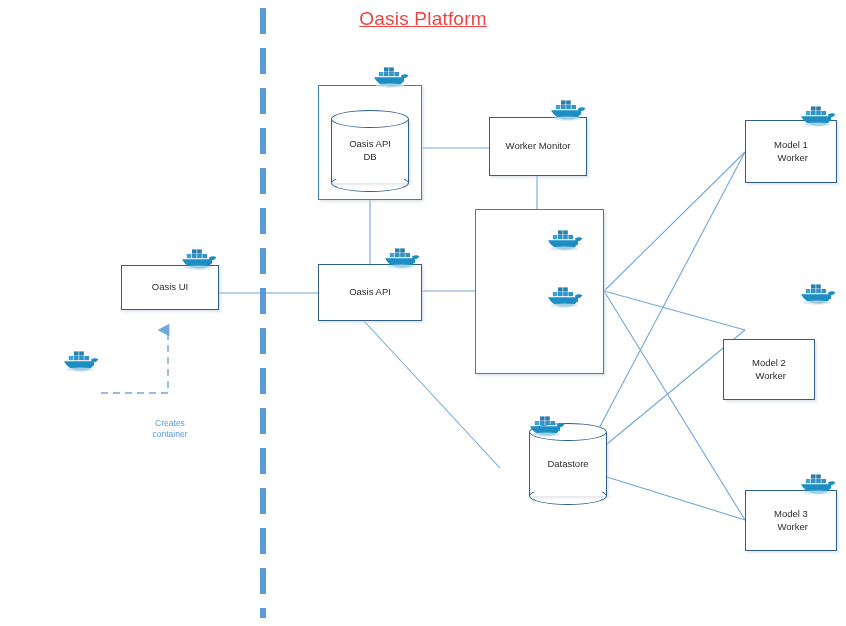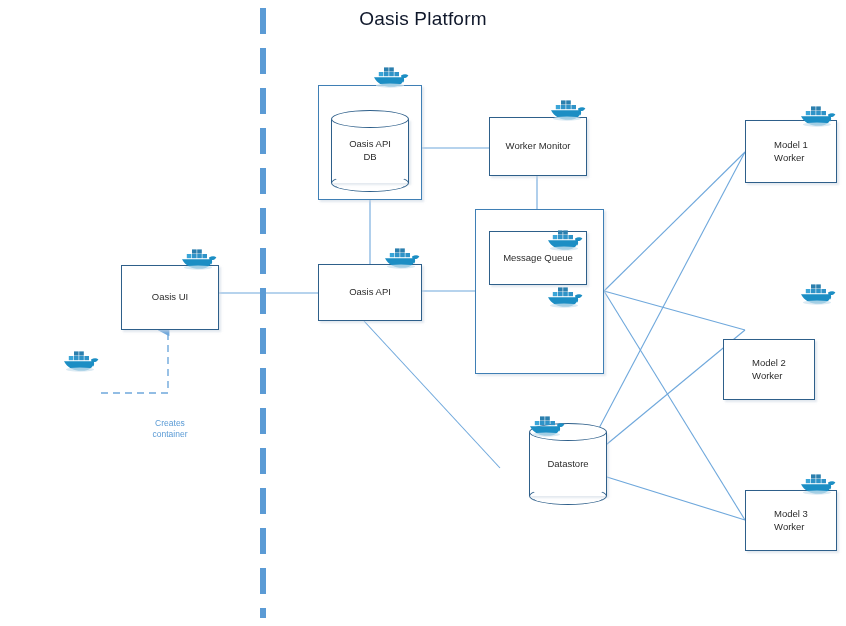--- a/index.html
+++ b/index.html
@@ -11,32 +11,33 @@
     overflow:hidden;
   }
   #canvas{position:absolute;left:0;top:0;width:846px;height:626px;}
   svg.edges{position:absolute;left:0;top:0;width:846px;height:626px;pointer-events:none;}
 
   .title{
     position:absolute;
     left:0;top:8px;width:846px;
     text-align:center;
     font-size:19px;
-    color:#0f172a;
+    color:#ef4444;
     letter-spacing:.2px;
+    text-decoration:underline;
   }
 
   .node{
     position:absolute;
     box-sizing:border-box;
     border:1.3px solid #2e5f8a;
     background:#ffffff;
     box-shadow:2px 2px 2px rgba(200,212,224,.55);
     display:flex;align-items:center;justify-content:center;
-    text-align:left;
+    text-align:right;
     font-size:9.5px;
     color:#2b2b2b;
     line-height:1.35;
     z-index:3;
   }
   .node .lbl{white-space:pre-line;}
 
   .group-box{
     position:absolute;box-sizing:border-box;
     border:1.3px solid #3f7fb5;
@@ -156,21 +157,21 @@
           <rect x="18.2" y="3.4" width="4.6" height="4.2" fill="#2b7fae"></rect>
       <rect x="23.4" y="8" width="4.6" height="4.2" fill="#2f93c8"></rect>
       <rect x="7.8" y="8" width="4.6" height="4.2" fill="#3aa5d8"></rect>
       <path d="M3 13.2 h30 c0 6 -5 9.6 -12.4 9.6 c-8.4 0 -14.2 -3.3 -17.6 -9.6 z" fill="#1c8ec4"></path>
       <path d="M30 11.4 c2.8 -1.6 5.6 -1.6 7.4 0 c-1 1.6 -2.6 2.6 -4.6 2.6 c0.6 1.6 0.4 3.2 -0.6 4.4 c-0.8 -1.6 -1.4 -3.4 -2.2 -7 z" fill="#1c8ec4"></path>
       <ellipse cx="19" cy="21.6" rx="14" ry="2.1" fill="#cfe3ef" opacity="0.75"></ellipse>
     </g>
       </svg>
   </div>
 
-  <div class="node" style="left:121px;top:265px;width:98px;height:65px;">
+  <div class="node" style="left:121px;top:265px;width:98px;height:45px;">
     <span class="lbl">Oasis UI</span>
   </div>
   <div class="docker" style="left:179px;top:246px;">
     <svg viewBox="0 0 40 26">
         <g>
       <rect x="13" y="8" width="4.6" height="4.2" fill="#2f93c8"></rect>
           <rect x="18.2" y="8" width="4.6" height="4.2" fill="#2f93c8"></rect>
       <rect x="13" y="3.4" width="4.6" height="4.2" fill="#2b7fae"></rect>
           <rect x="18.2" y="3.4" width="4.6" height="4.2" fill="#2b7fae"></rect>
       <rect x="23.4" y="8" width="4.6" height="4.2" fill="#2f93c8"></rect>
@@ -236,23 +237,20 @@
           <rect x="18.2" y="3.4" width="4.6" height="4.2" fill="#2b7fae"></rect>
       <rect x="23.4" y="8" width="4.6" height="4.2" fill="#2f93c8"></rect>
       <rect x="7.8" y="8" width="4.6" height="4.2" fill="#3aa5d8"></rect>
       <path d="M3 13.2 h30 c0 6 -5 9.6 -12.4 9.6 c-8.4 0 -14.2 -3.3 -17.6 -9.6 z" fill="#1c8ec4"></path>
       <path d="M30 11.4 c2.8 -1.6 5.6 -1.6 7.4 0 c-1 1.6 -2.6 2.6 -4.6 2.6 c0.6 1.6 0.4 3.2 -0.6 4.4 c-0.8 -1.6 -1.4 -3.4 -2.2 -7 z" fill="#1c8ec4"></path>
       <ellipse cx="19" cy="21.6" rx="14" ry="2.1" fill="#cfe3ef" opacity="0.75"></ellipse>
     </g>
       </svg>
   </div>
 
-  <div class="node" style="left:489px;top:231px;width:98px;height:54px;">
-    <span class="lbl">Message Queue</span>
-  </div>
   <div class="docker" style="left:545px;top:227px;">
     <svg viewBox="0 0 40 26">
         <g>
       <rect x="13" y="8" width="4.6" height="4.2" fill="#2f93c8"></rect>
           <rect x="18.2" y="8" width="4.6" height="4.2" fill="#2f93c8"></rect>
       <rect x="13" y="3.4" width="4.6" height="4.2" fill="#2b7fae"></rect>
           <rect x="18.2" y="3.4" width="4.6" height="4.2" fill="#2b7fae"></rect>
       <rect x="23.4" y="8" width="4.6" height="4.2" fill="#2f93c8"></rect>
       <rect x="7.8" y="8" width="4.6" height="4.2" fill="#3aa5d8"></rect>
       <path d="M3 13.2 h30 c0 6 -5 9.6 -12.4 9.6 c-8.4 0 -14.2 -3.3 -17.6 -9.6 z" fill="#1c8ec4"></path>

